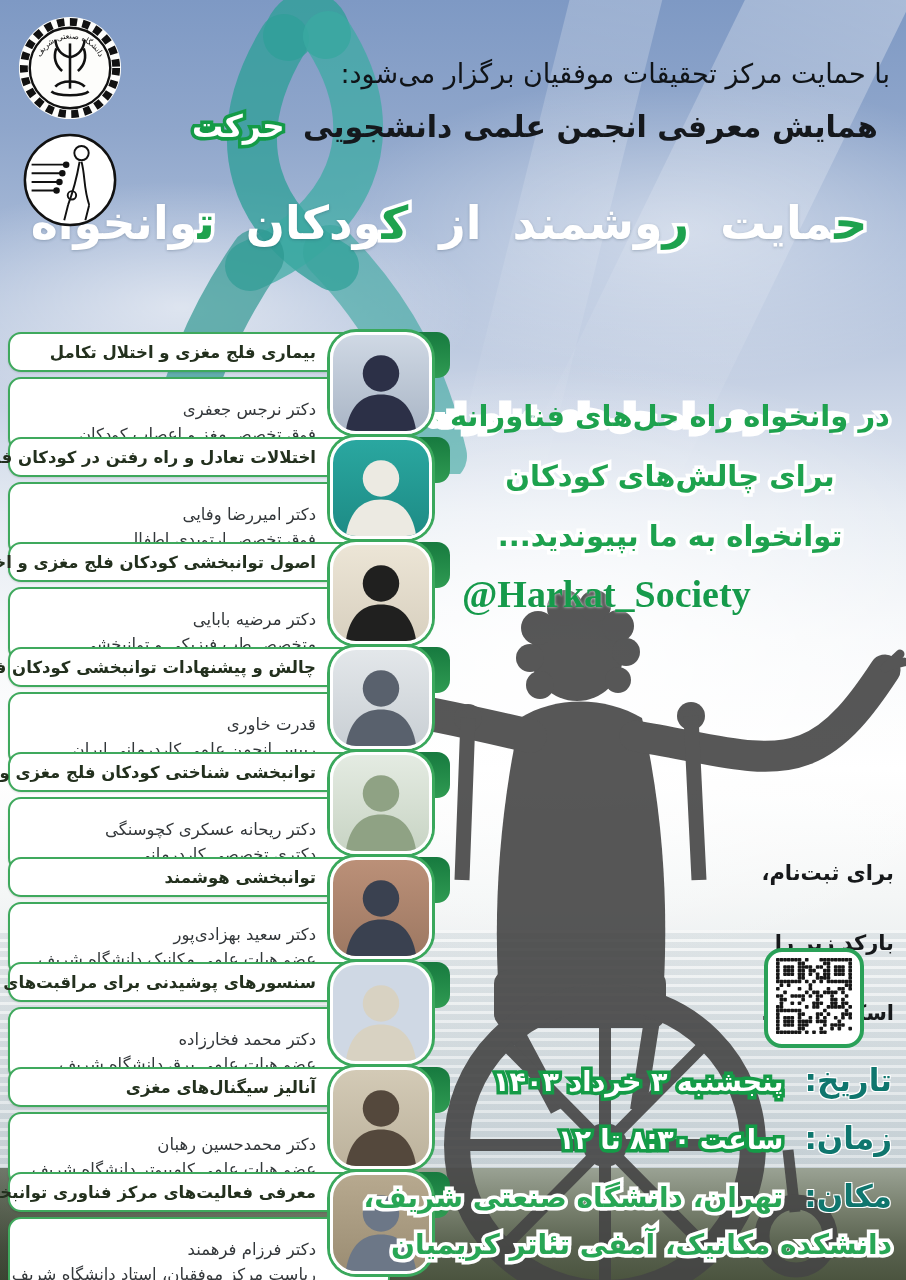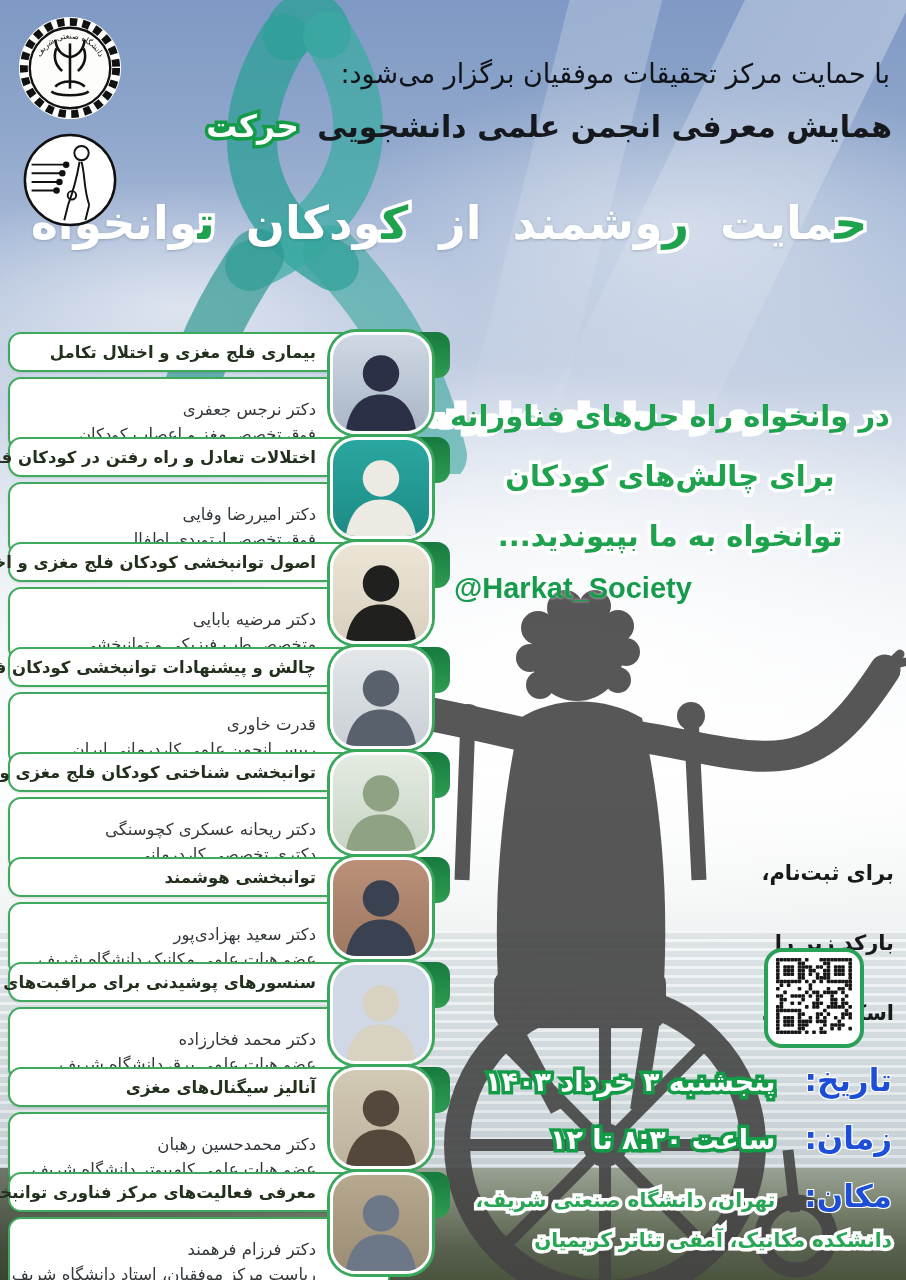--- a/index.html
+++ b/index.html
@@ -27,53 +27,53 @@
   
   .ribbon{position:absolute;left:92px;top:-6px;z-index:2;}
   
   .logo{position:absolute;z-index:6;}
   .logo-uni{left:16px;top:14px;width:108px;height:108px;}
   .logo-soc{left:22px;top:132px;width:96px;height:96px;}
   
   .support-line{position:absolute;z-index:5;right:16px;top:58px;width:600px;
     direction:rtl;text-align:right;font-size:27px;color:#101418;}
   .event-line{position:absolute;z-index:5;right:14px;top:108px;width:700px;
-    direction:rtl;text-align:right;font-size:30px;font-weight:bold;color:#15181c;}
+    direction:rtl;text-align:left;font-size:30px;font-weight:bold;color:#15181c;}
   .badge{font-size:31px;color:#fff;margin-right:8px;}
   .main-title{position:absolute;z-index:5;right:14px;top:196px;width:886px;
     direction:rtl;text-align:center;font-size:46px;font-weight:bold;white-space:nowrap;}
   .tw{color:#fff;text-shadow:0 1px 3px rgba(40,60,80,.28);}
   .tg{color:#1ea24e;}
   .wsp{margin-left:15px;}
   
   .ol{position:relative;z-index:0;display:inline-block;white-space:nowrap;}
   .ol::before{content:attr(data-text);position:absolute;right:0;top:0;z-index:-1;
     -webkit-text-stroke:7px var(--oc,#fff);white-space:nowrap;}
   .ol-green{--oc:#149b47;}
   .ol-white{--oc:#ffffff;}
   
   .invite{position:absolute;z-index:4;left:436px;top:386px;width:468px;direction:rtl;text-align:center;}
   .invite-line{font-size:29px;font-weight:bold;color:#1ea24e;line-height:60px;letter-spacing:.5px;}
-  .handle{margin-top:6px;text-align:left;padding-left:18px;direction:ltr;
-    font-family:Liberation Sans, sans-serif;font-weight:bold;font-size:29px;color:#169a4b;
+  .handle{margin-top:6px;text-align:left;padding-left:26px;direction:ltr;
+    font-family:Liberation Serif, serif;font-weight:bold;font-size:38px;color:#169a4b;
     text-shadow:0 0 3px rgba(255,255,255,.9);}
   
   .silhouette{position:absolute;left:380px;top:550px;z-index:1;opacity:.9;}
   
   .register{position:absolute;z-index:6;right:12px;top:838px;width:185px;
     direction:rtl;text-align:right;}
   .register-line{font-size:21px;font-weight:bold;color:#17191b;line-height:70px;white-space:nowrap;}
   .qr-box{position:absolute;z-index:6;left:764px;top:948px;width:92px;height:92px;background:#fff;
     border:4px solid #2aa158;border-radius:18px;display:flex;align-items:center;justify-content:center;}
   
   .info-line{position:absolute;z-index:6;right:14px;direction:rtl;text-align:right;white-space:nowrap;}
-  .lbl{color:#1d4ed8;font-weight:bold;font-size:31px;margin-left:24px;
+  .lbl{color:#0f766e;font-weight:bold;font-size:31px;margin-left:16px;
     text-shadow:-1px -1px 0 #fff,1px -1px 0 #fff,-1px 1px 0 #fff,1px 1px 0 #fff;}
   .val-white{color:#fff;font-weight:bold;font-size:27px;}
-  .val-green{color:#28a655;font-weight:bold;font-size:20px;}
+  .val-green{color:#28a655;font-weight:bold;font-size:28px;}
   .line-date{top:1062px;}
   .line-time{top:1120px;}
   .line-venue1{top:1178px;}
   .line-venue2{top:1228px;}
   
   .speakers{position:absolute;z-index:5;left:8px;top:332px;width:442px;
     display:flex;flex-direction:column;gap:5px;}
   .speaker{position:relative;height:100px;flex:0 0 100px;}
   .tab{position:absolute;right:0;top:0;width:112px;height:46px;border-radius:13px;z-index:1;
     background:linear-gradient(180deg,#177a3f,#2f9b52);}

